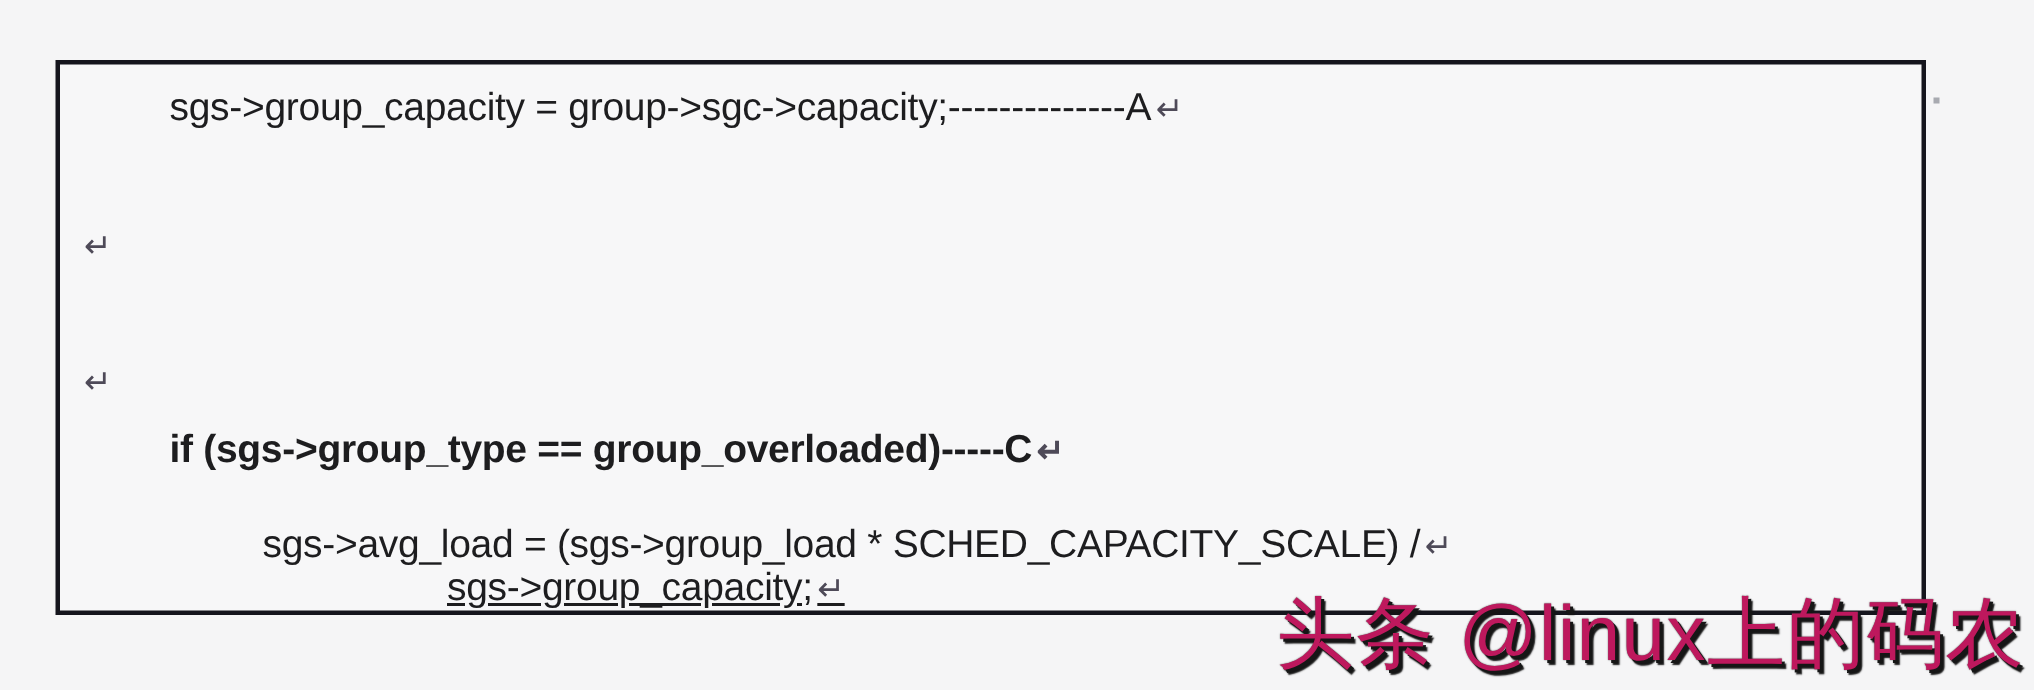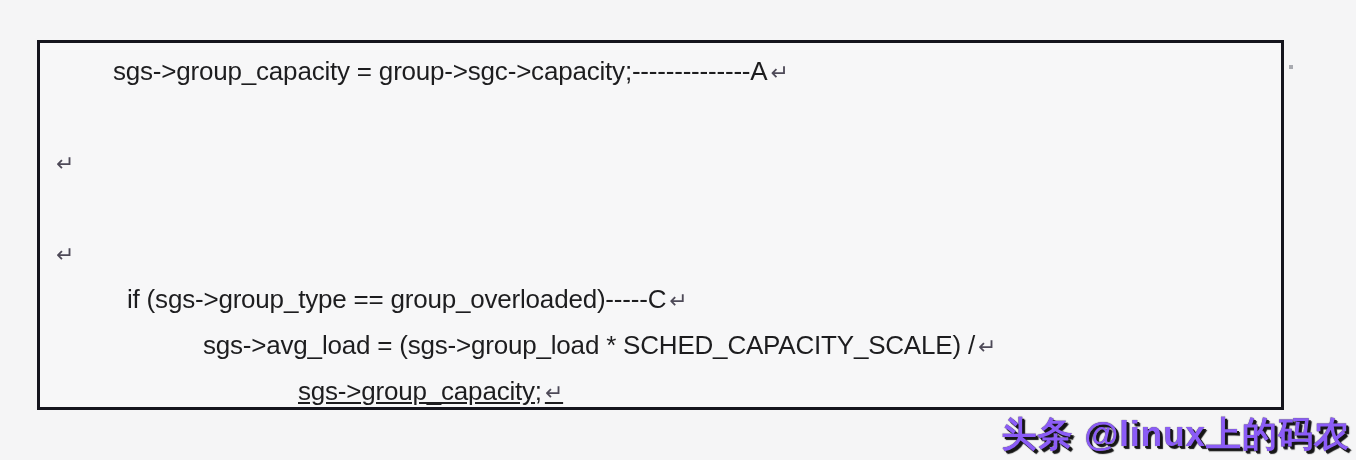--- a/index.html
+++ b/index.html
@@ -35,39 +35,39 @@
   .code-line .ret {
     color: #4e4a58;
     font-size: 22px;
     margin-left: 3px;
   }
   .l1 { top: 8px;   left: 73px;  }
   .l2 { top: 54px;  left: 73px;  }
   .l3 { top: 99px;  left: 13px;  }
   .l4 { top: 145px; left: 73px;  }
   .l5 { top: 190px; left: 13px;  }
-  .l6 { top: 236px; left: 87px;  }
-  .l7 { top: 282px; left: 135px; margin-left: 28px; }
+  .l6 { top: 236px; left: 73px; font-weight: bold;  }
+  .l7 { top: 299px; left: 135px; }
   .l8 { top: 328px; left: 258px; text-decoration: underline; }
   .handle-dot {
     position: absolute;
     left: 1289px;
     top: 65px;
     width: 4px;
     height: 4px;
     background: #a8aab0;
   }
   .watermark {
     position: absolute;
     right: 6px;
     bottom: 2px;
-    font-size: 35px;
-    font-weight: 700;
+    font-size: 52px;
+    font-weight: 400;
     letter-spacing: 1px;
-    color: #8b5cf6;
+    color: #be185d;
     text-shadow:
       2px 2px 0 #161616,
       3px 3px 1px #161616,
       0 0 1px #3a3a3a;
     white-space: nowrap;
   }
 </style>
 </head>
 <body>
 

